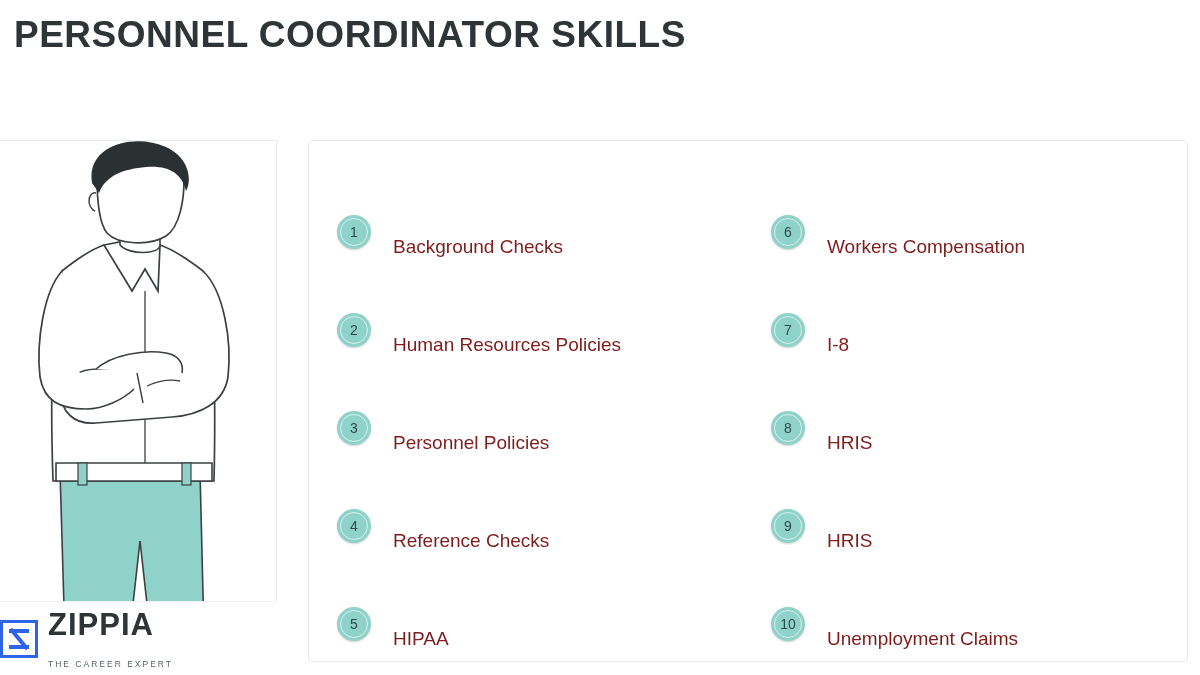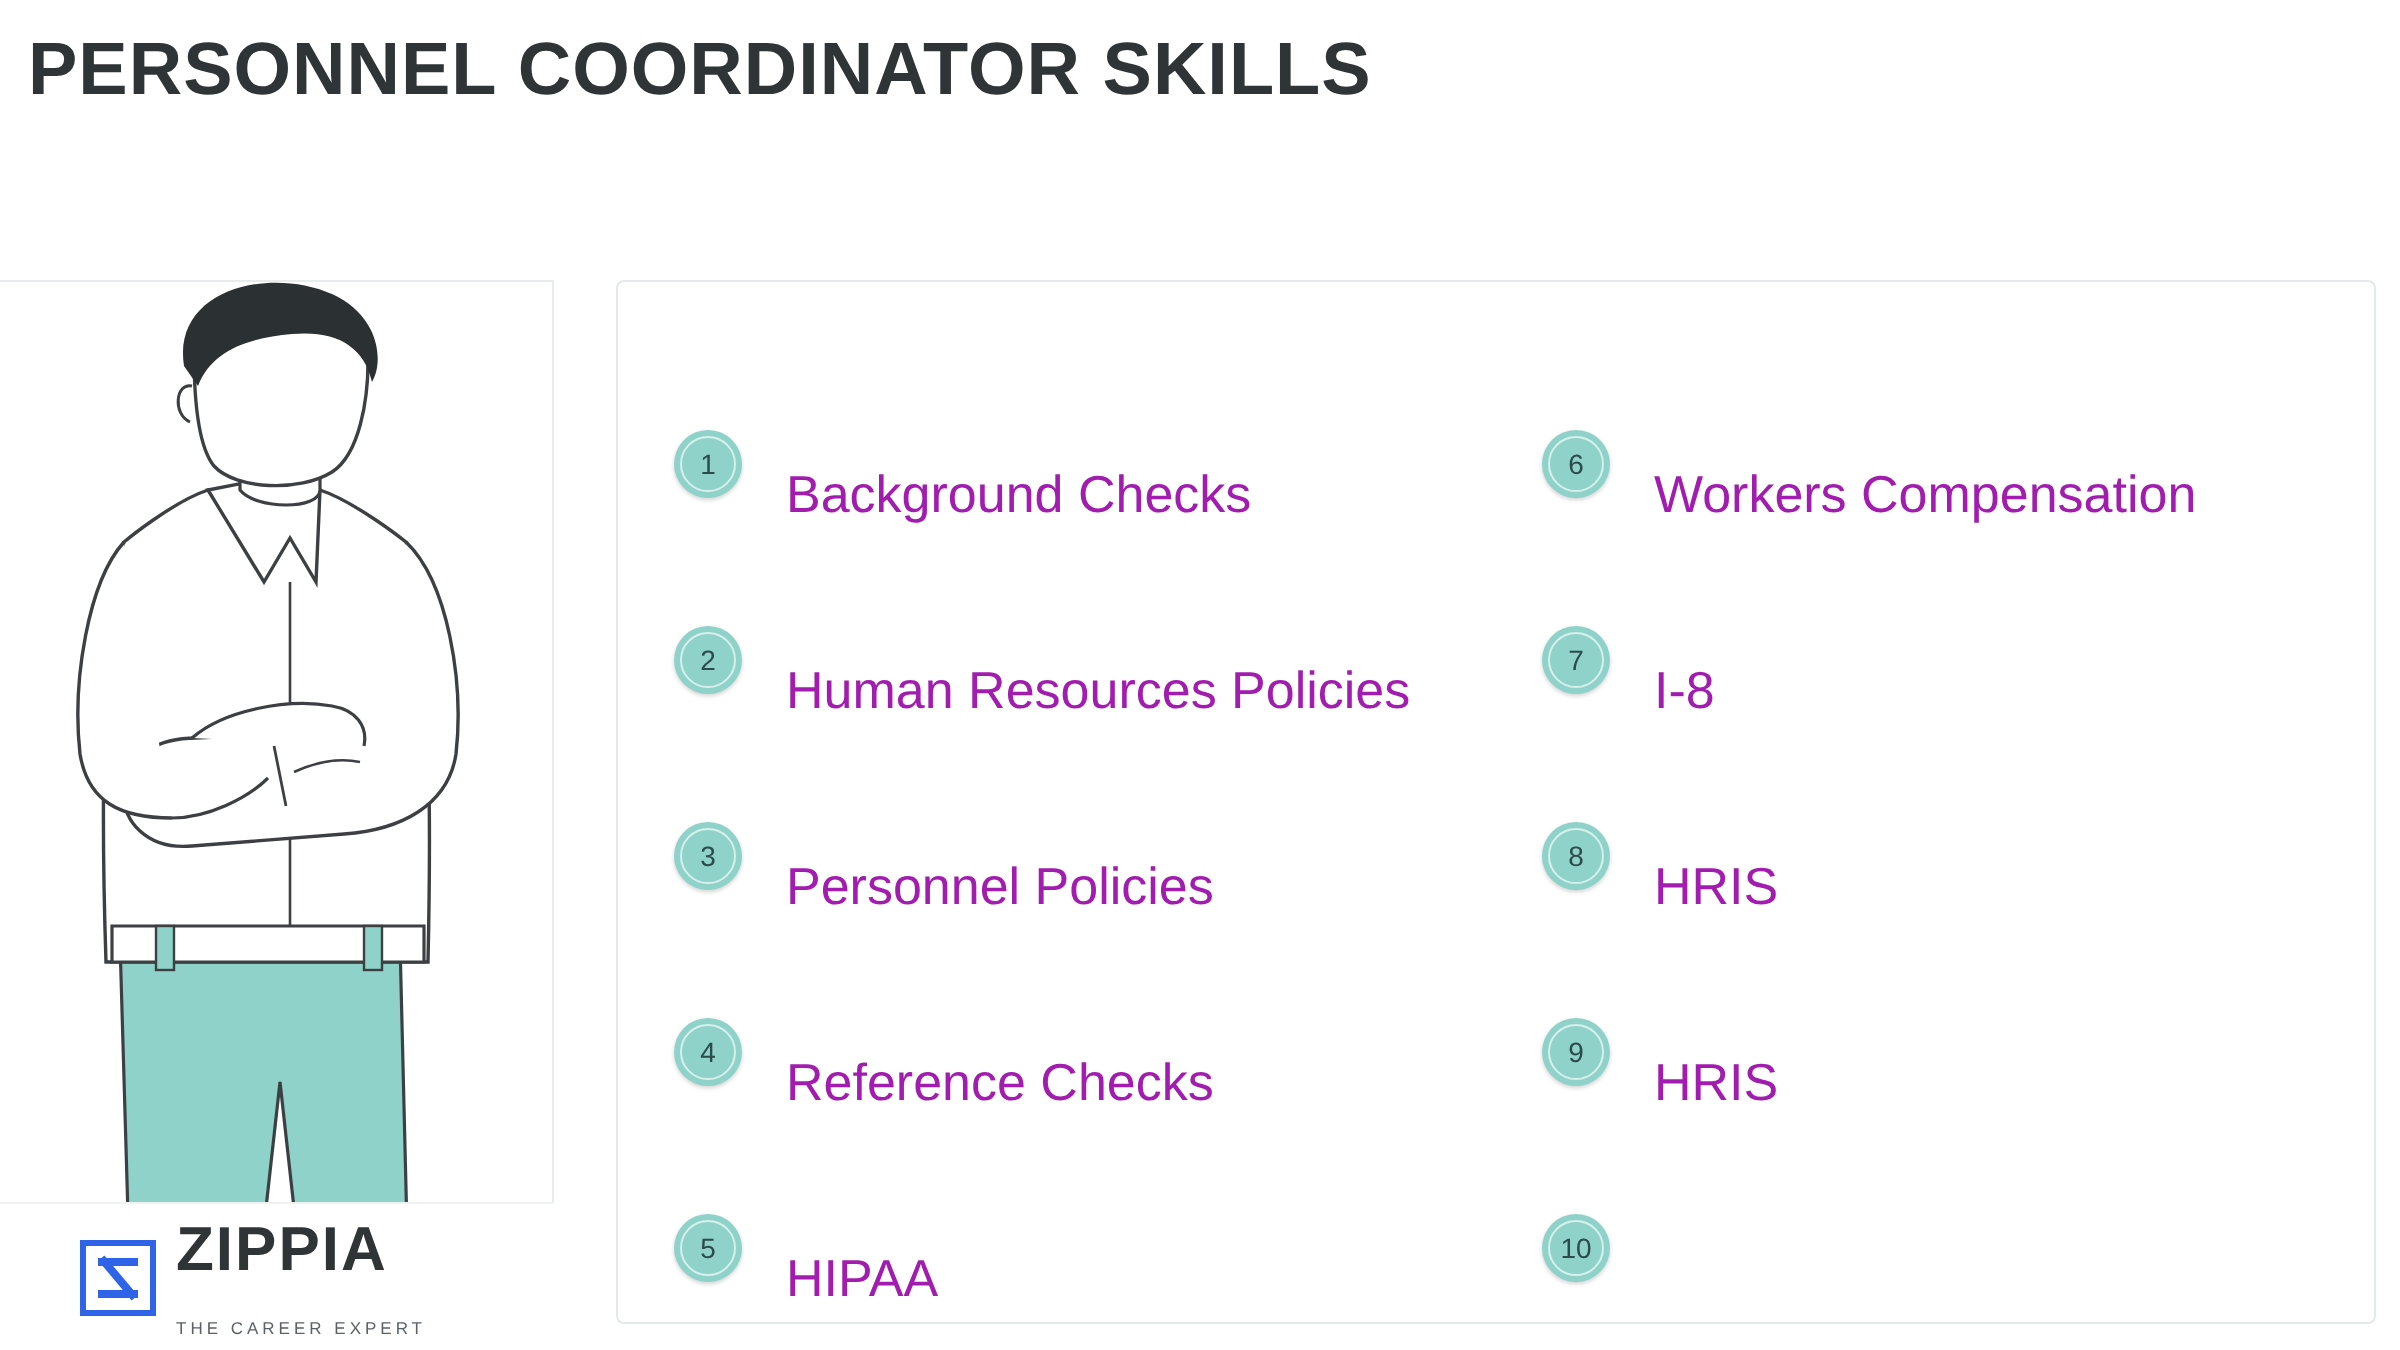--- a/index.html
+++ b/index.html
@@ -54,21 +54,20 @@
   .logo-band {
     position: absolute;
     left: 0px;
     top: 601px;
     width: 277px;
     height: 74px;
     background: #ffffff;
     border-top: 1px solid #eef2f2;
     display: flex;
     align-items: center;
-    padding-left: 40px;
   }
   .logo-mark {
     width: 38px;
     height: 38px;
     border: 3px solid #2f63e8;
     position: relative;
     flex: 0 0 auto;
   }
   .logo-mark:before {
     content: "";
@@ -157,22 +156,22 @@
     top: 3px;
     right: 3px;
     bottom: 3px;
     border-radius: 50%;
     border: 1px solid #ffffff;
     opacity: 0.65;
   }
   .badge span { position: relative; z-index: 2; }
   .skill-label {
     margin-left: 22px;
-    font-size: 26px;
-    color: #a21caf;
+    font-size: 19px;
+    color: #7f1d1d;
     white-space: nowrap;
     margin-top: 30px;
   }
 </style>
 </head>
 <body>
 
 <div id="page">
 
   <div class="title">PERSONNEL COORDINATOR SKILLS</div>
@@ -278,19 +277,20 @@
         <div class="skill-row">
           <div class="badge">
               <span>9</span>
             </div>
           <div class="skill-label">HRIS</div>
         </div>
         <div class="skill-row">
           <div class="badge">
               <span>10</span>
             </div>
+          <div class="skill-label">Unemployment Claims</div>
         </div>
       </div>
 
     </div>
   </div>
 
 </div>
 
 </body></html>

